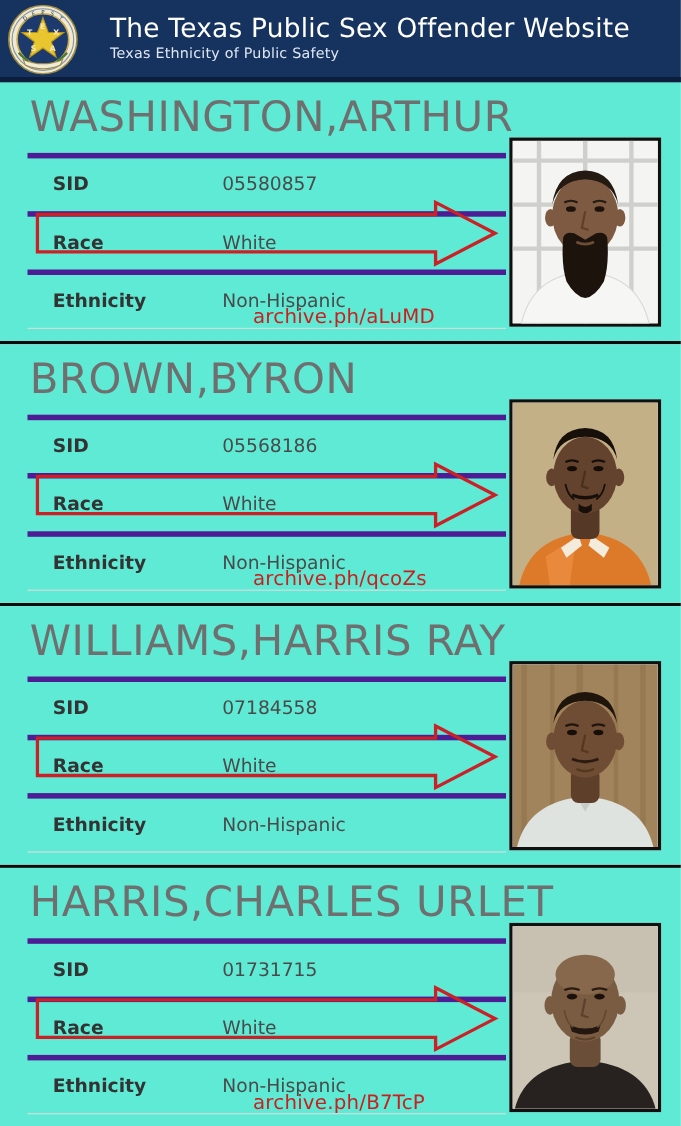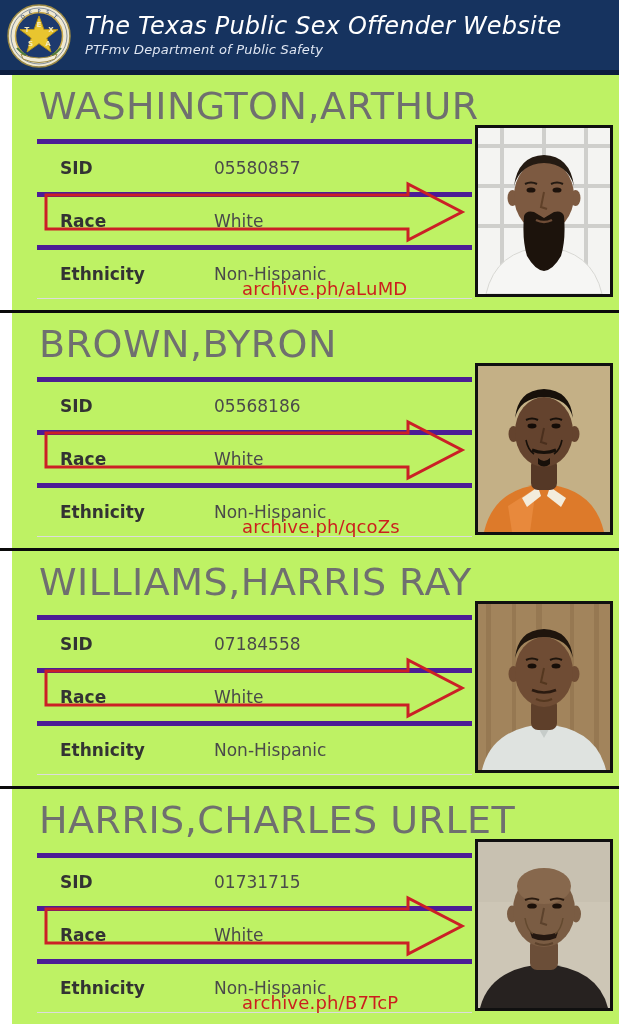--- a/index.html
+++ b/index.html
@@ -7,25 +7,25 @@
     width:619px;height:1024px;overflow:hidden;background:#ffffff;
     font-family:"DejaVu Sans","Liberation Sans",sans-serif;
     -webkit-font-smoothing:antialiased;
   }
   
   .site-header{
     height:70px;background:#16335f;border-bottom:5px solid #0c1d3d;
     display:flex;align-items:center;position:relative;
   }
   .seal{width:64px;height:64px;margin:2px 0 0 7px;flex:0 0 auto;}
-  .header-text{margin-left:14px;color:#ffffff;font-style:italic;}
+  .header-text{margin-left:29px;color:#ffffff;}
   .header-title{font-size:24px;line-height:1.1;letter-spacing:.2px;}
   .header-subtitle{font-size:13px;color:#dfe6f2;margin-top:2px;letter-spacing:.2px;}
   
-  .record{height:235px;position:relative;background:#bef264;overflow:hidden;margin-left:12px;}
+  .record{height:235px;position:relative;background:#5eead4;overflow:hidden;}
   .divider{height:3px;background:#0b0b0b;}
   .offender-name{
     margin:0;padding:9px 0 0 27px;font-size:38px;font-weight:400;
     color:#6f6f6f;letter-spacing:.5px;white-space:nowrap;
   }
   .info-table{position:absolute;left:25px;top:64px;width:435px;}
   .info-row{height:48px;border-top:5px solid #4c1d95;display:flex;align-items:center;}
   .info-table .bottom-line{border-top:1px solid #dcdcdc;height:0;}
   .cell-label{width:177px;padding-left:23px;box-sizing:border-box;
     font-weight:bold;font-size:17px;color:#333333;}
@@ -63,21 +63,21 @@
       <text x="20" y="27.5">T</text>
       <text x="41" y="42">A</text>
       <text x="23.5" y="42">S</text>
     </g>
     <path d="M14 50 Q32 58 50 50 L48 55 Q32 62 16 55 Z" fill="#f2ecd7" stroke="#9c8a45" stroke-width="1"></path>
     <path d="M10 44 Q14 49 19 51" fill="none" stroke="#4a7a3a" stroke-width="2"></path>
     <path d="M54 44 Q50 49 45 51" fill="none" stroke="#4a7a3a" stroke-width="2"></path>
   </svg>
   <div class="header-text">
     <div class="header-title">The Texas Public Sex Offender Website</div>
-    <div class="header-subtitle">PTFmv Department of Public Safety</div>
+    <div class="header-subtitle">Texas Ethnicity of Public Safety</div>
   </div>
 </div>
 
 <div class="record">
   <h2 class="offender-name">WASHINGTON,ARTHUR</h2>
   <div class="info-table">
     <div class="info-row">
       <span class="cell-label">SID</span>
       <span class="cell-value">05580857</span>
     </div>

